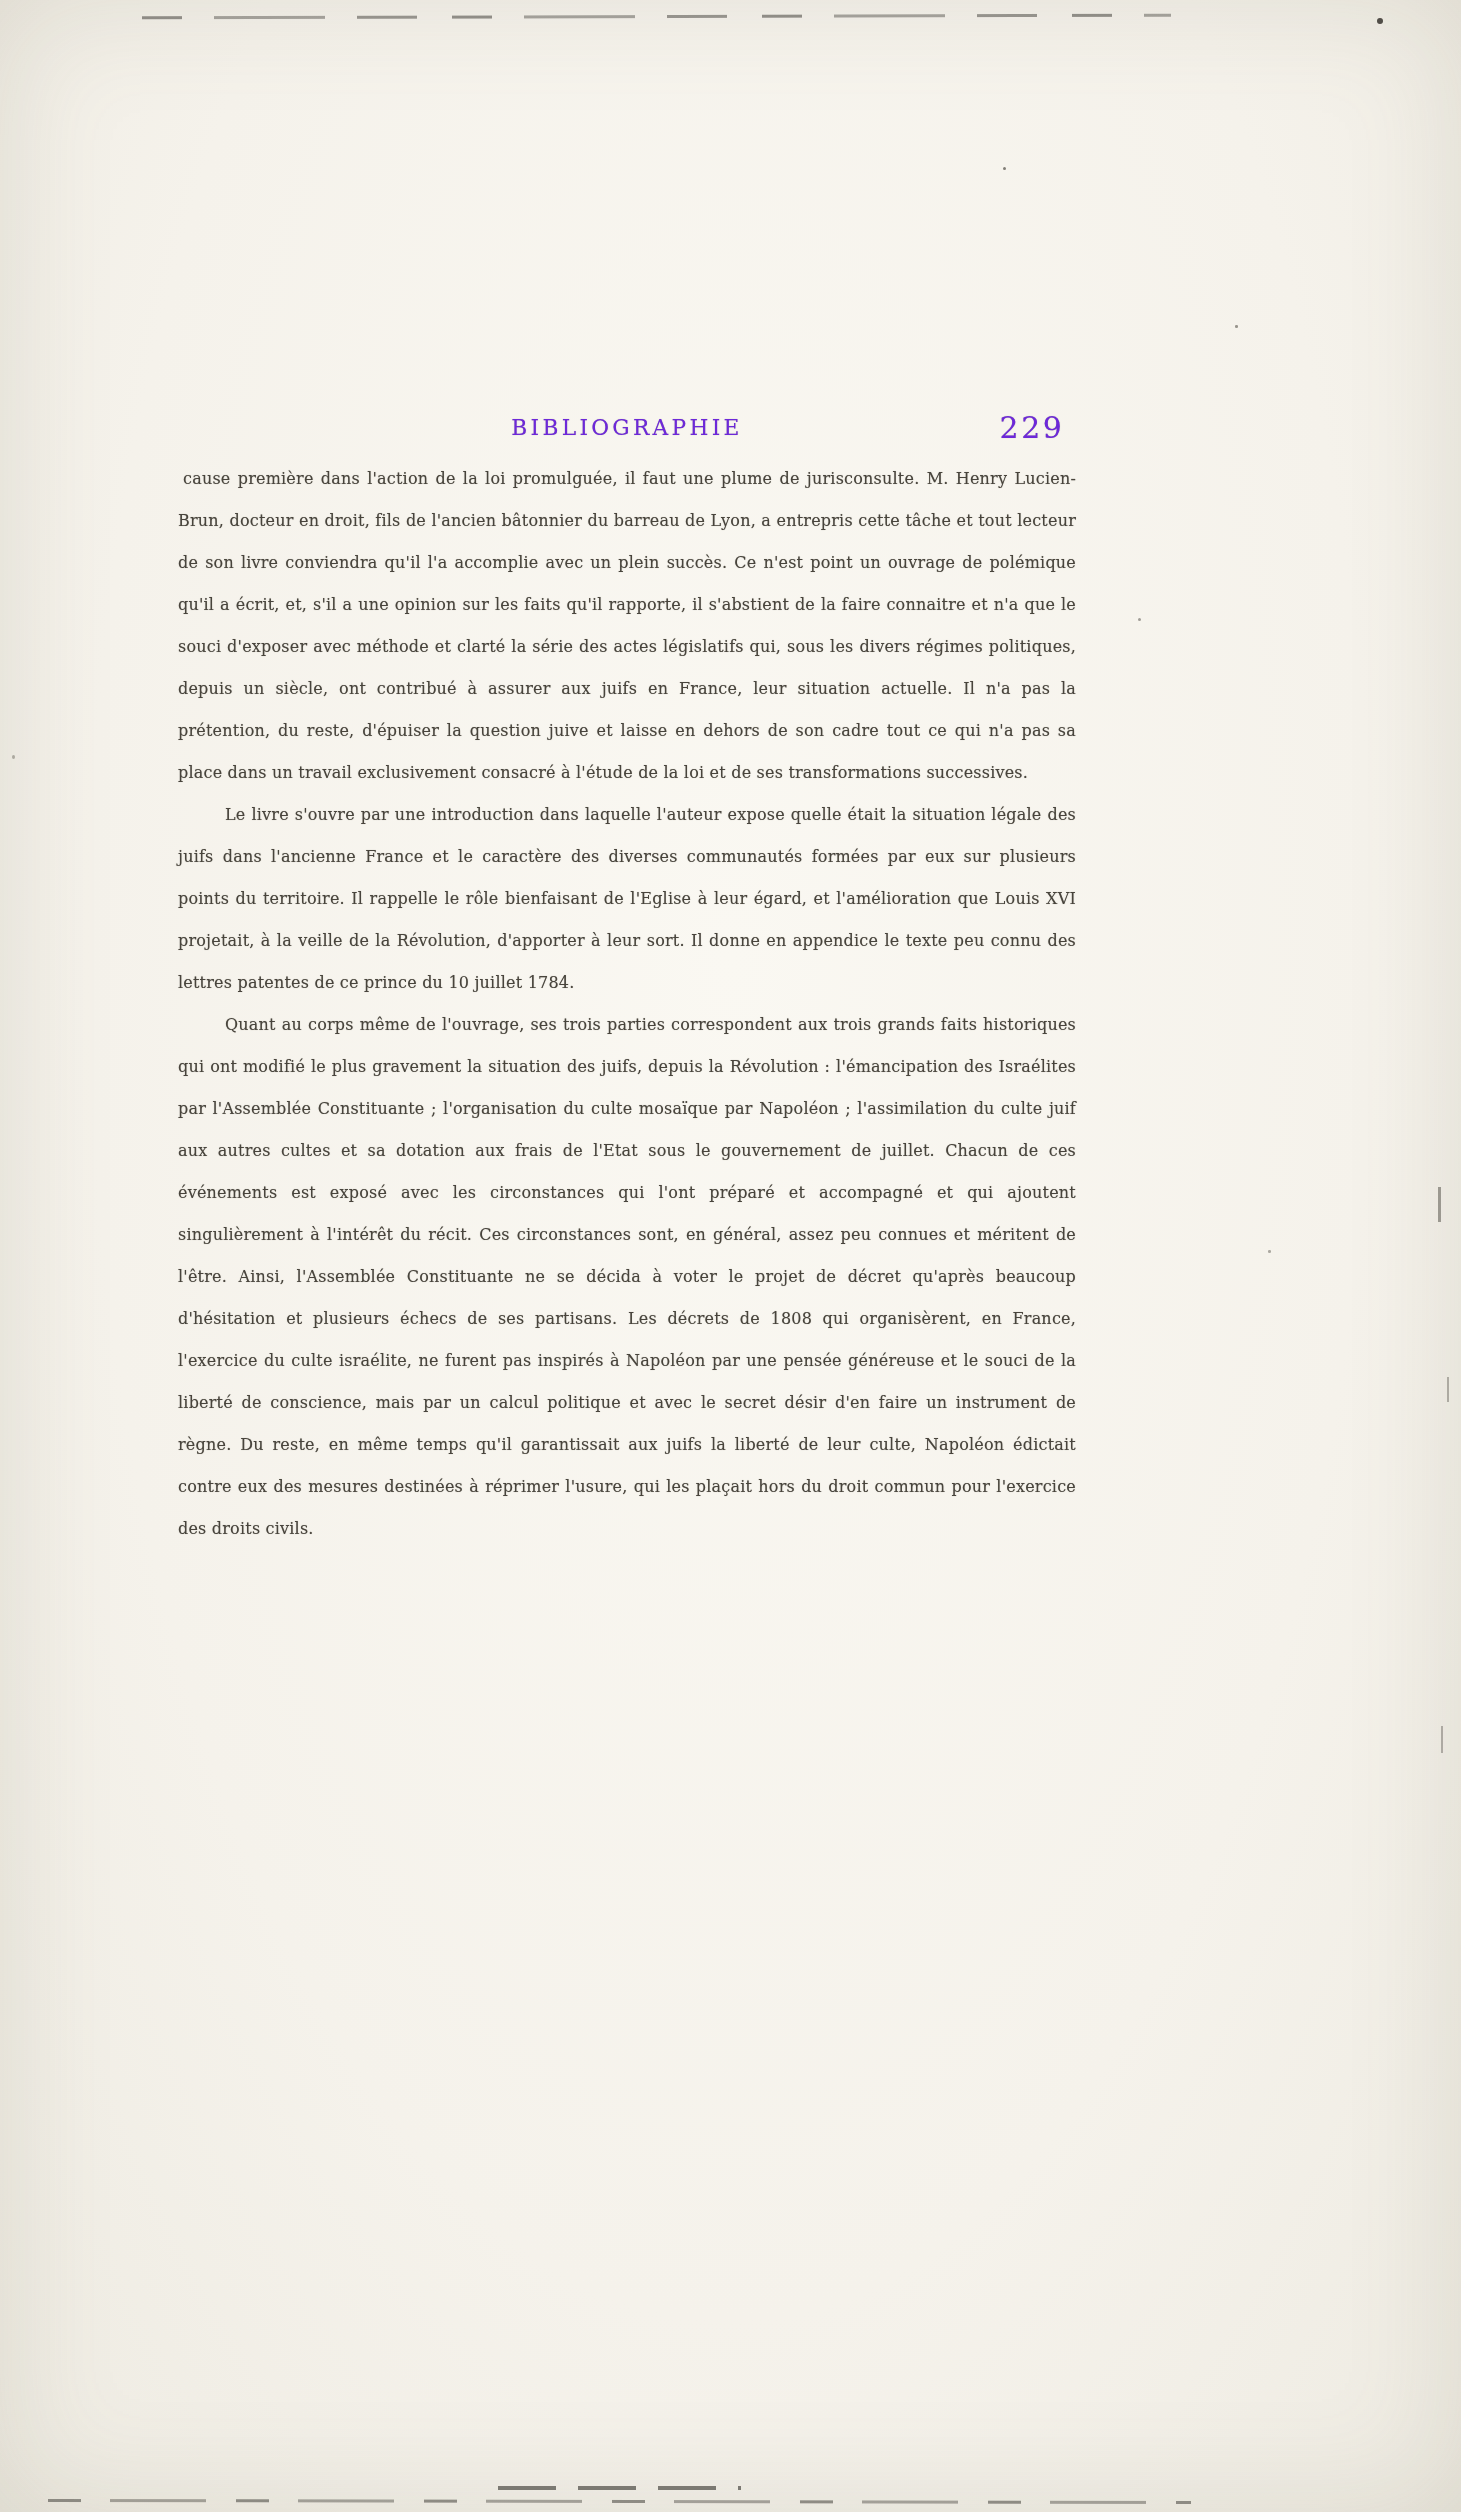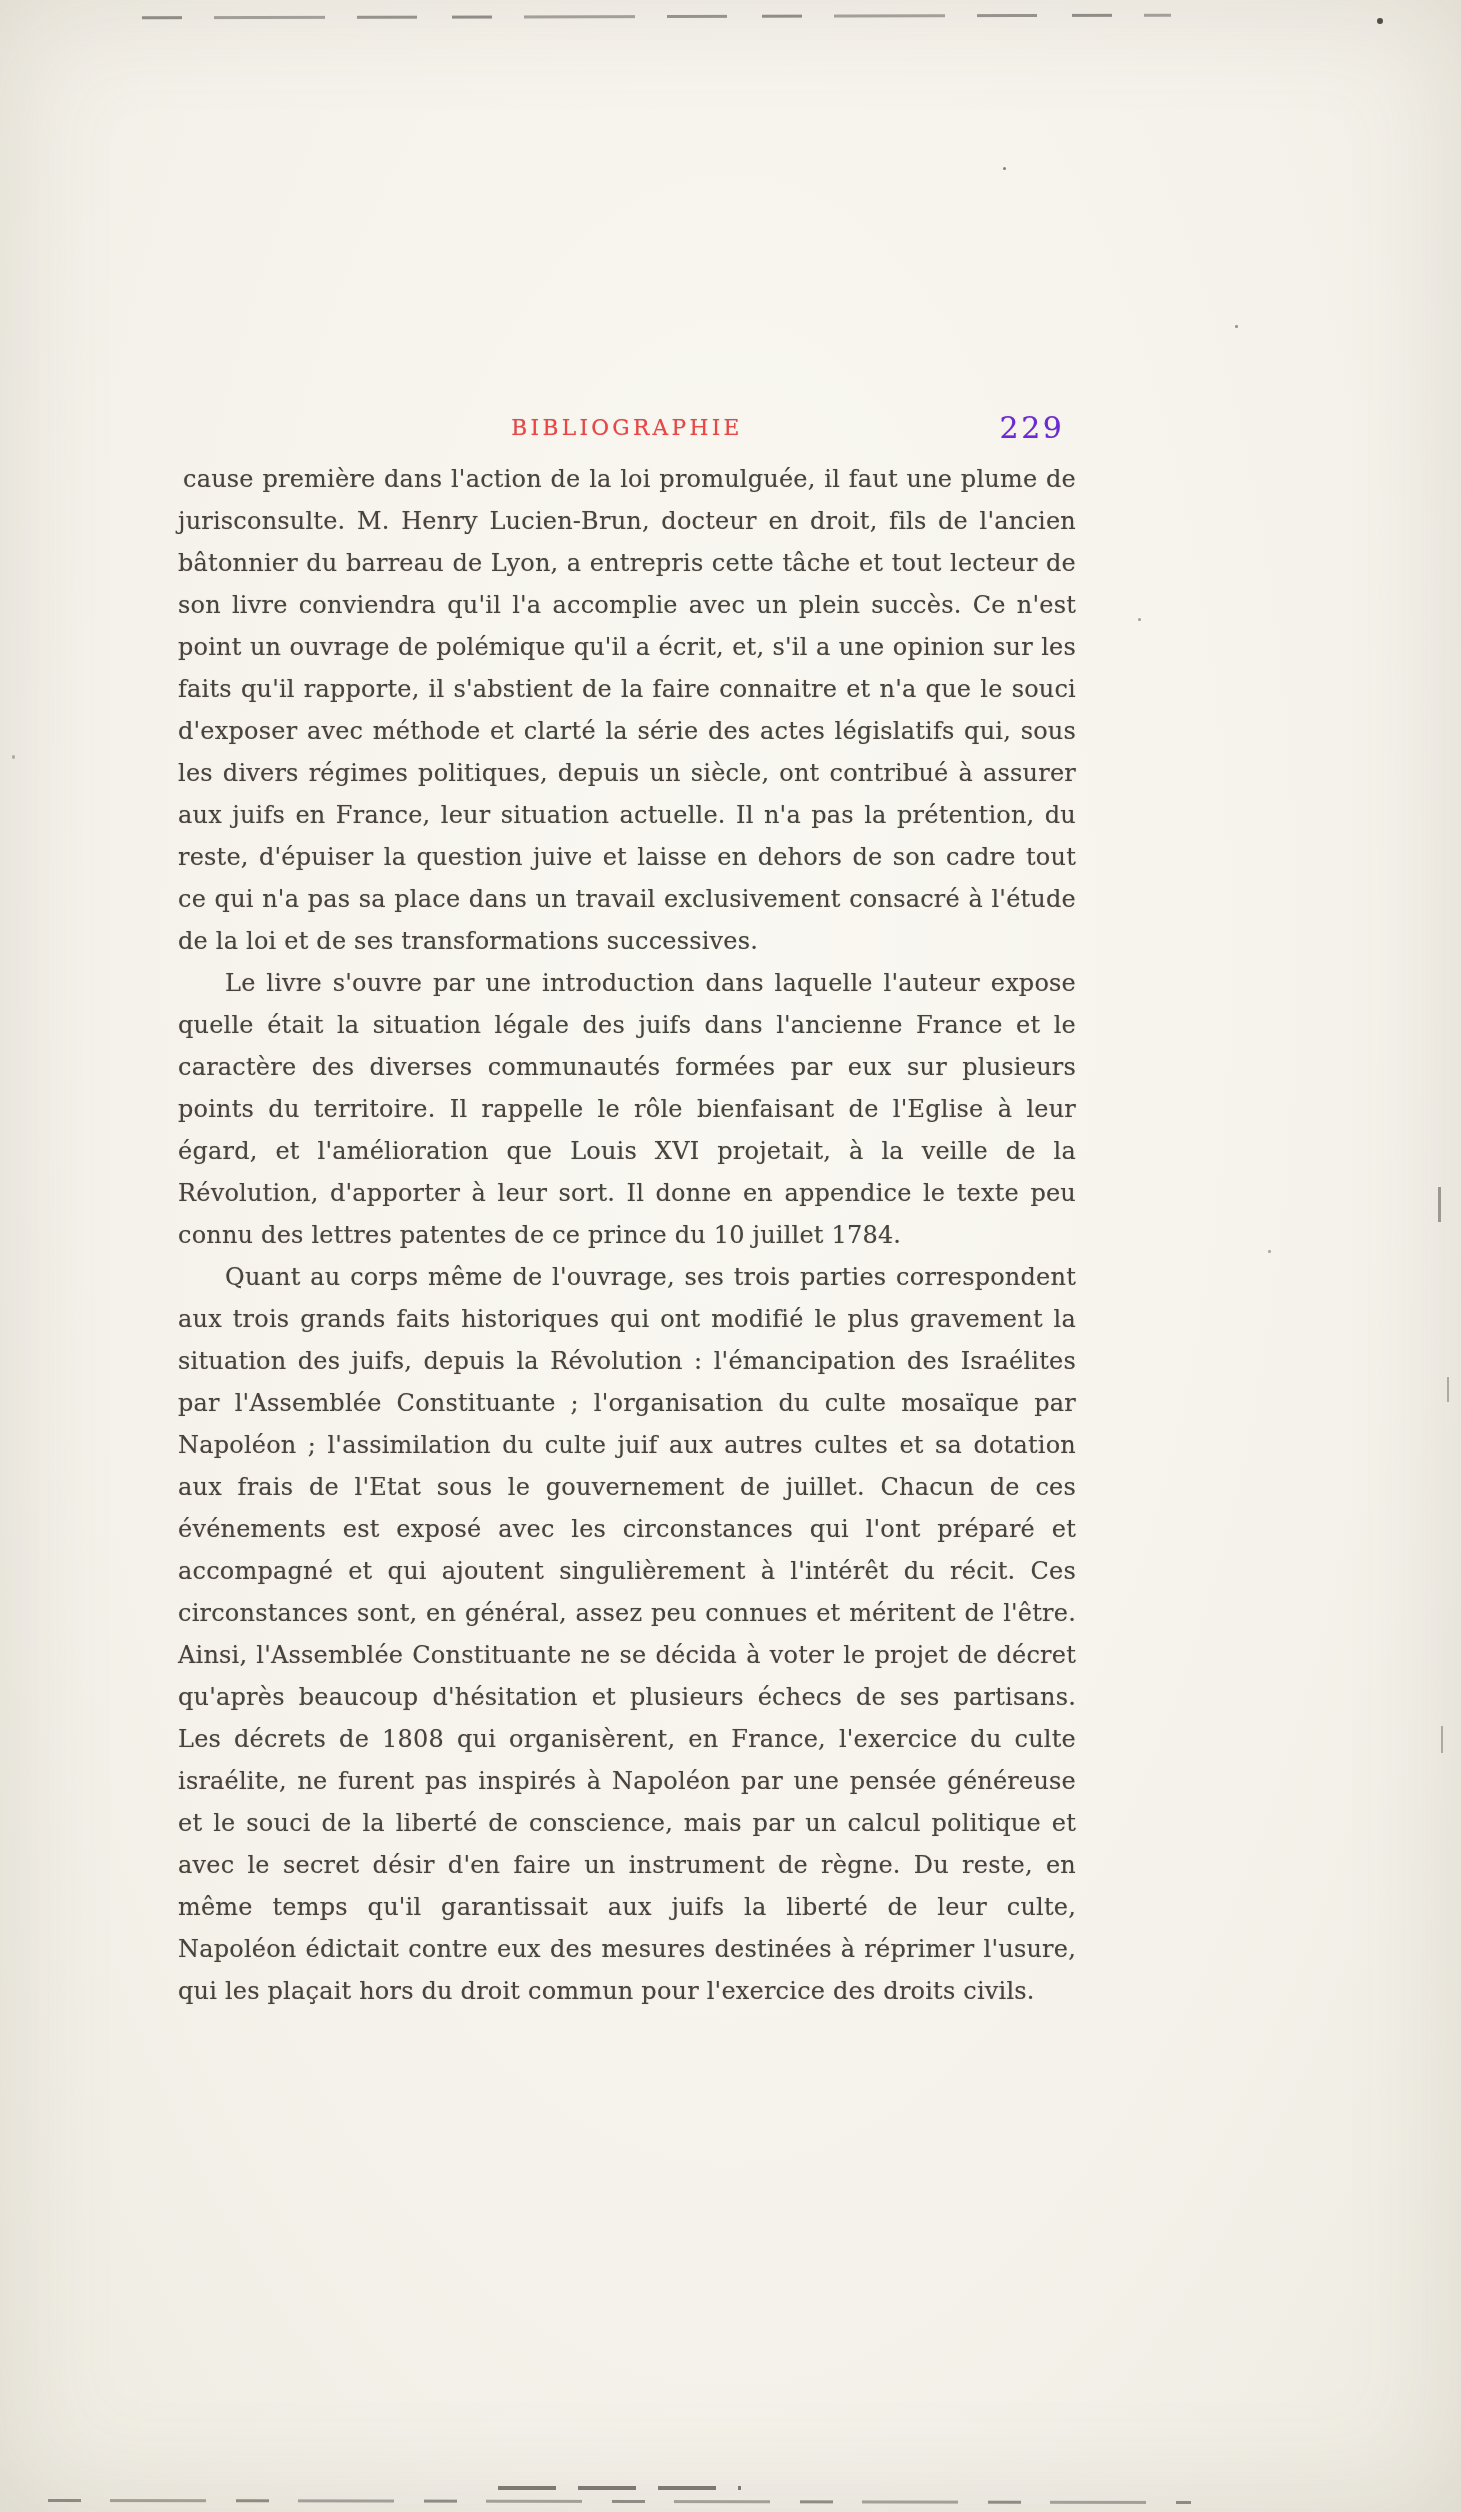--- a/index.html
+++ b/index.html
@@ -28,39 +28,39 @@
     height: 38px;
   }
   .head-title {
     position: absolute;
     left: 0;
     right: 0;
     top: 5px;
     text-align: center;
     font-size: 21.7px;
     letter-spacing: 3.3px;
-    color: #ef4444;
+    color: #6d28d9;
     text-shadow: 0 0 0.8px rgba(87, 83, 74, 0.45);
   }
   .page-number {
     position: absolute;
     right: 11.7px;
     top: 0;
     font-size: 30px;
     letter-spacing: 2.5px;
     color: #6d28d9;
     text-shadow: 0 0 0.8px rgba(76, 72, 63, 0.45);
   }
   
   .text-block {
     position: absolute;
     top: 458px;
     left: 178px;
     width: 898px;
-    font-size: 24px;
+    font-size: 16px;
     line-height: 42px;
     letter-spacing: 0.2px;
     text-align: justify;
     color: #48443c;
     text-shadow: 0 0 0.9px rgba(72, 68, 60, 0.42);
   }
   .para {
     margin: 0;
     text-indent: 47px;
   }

